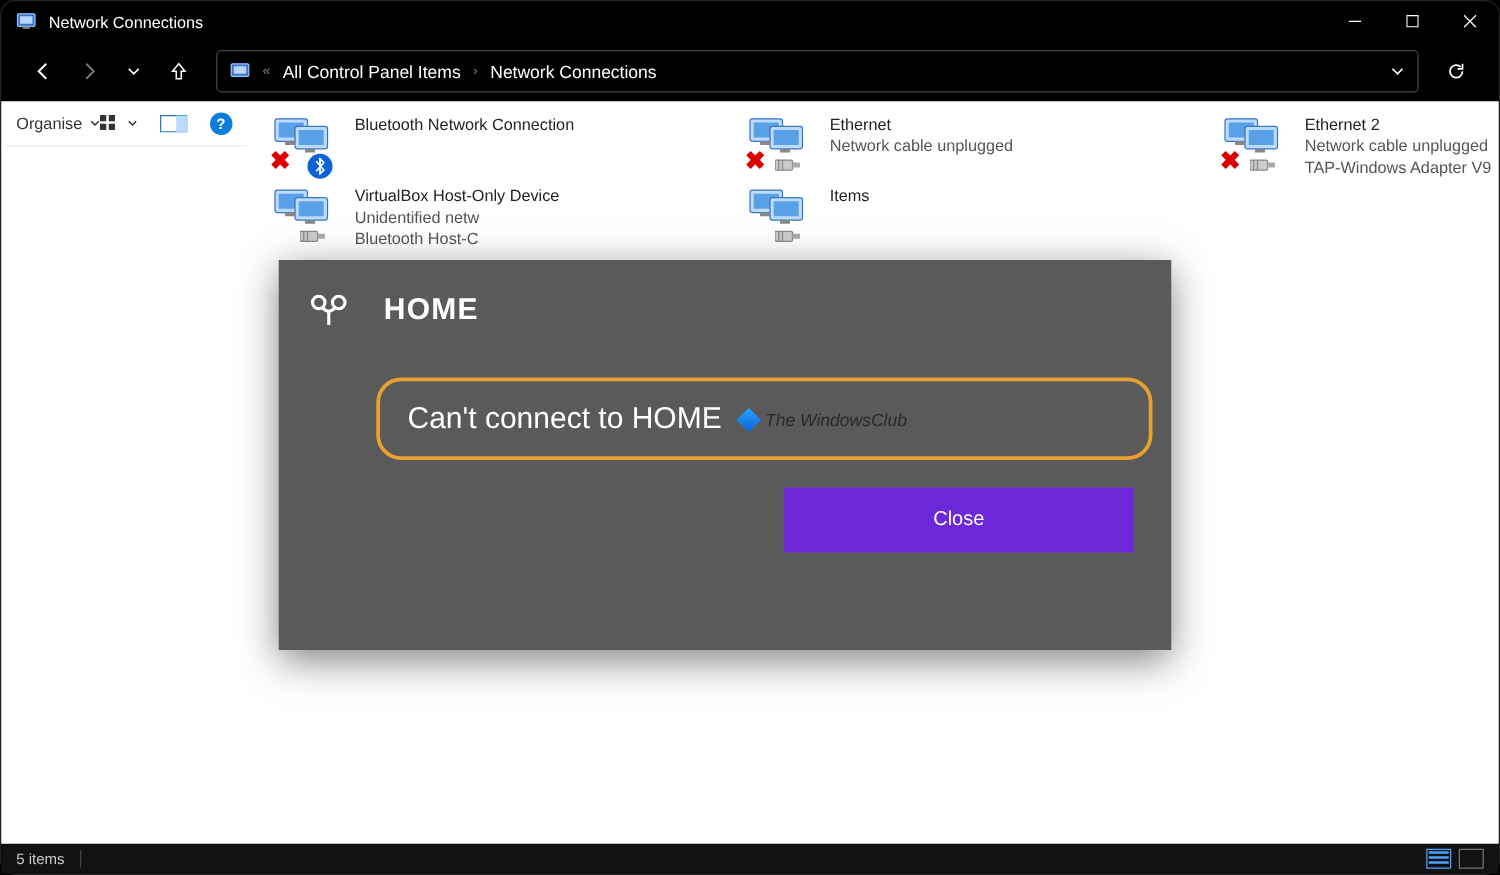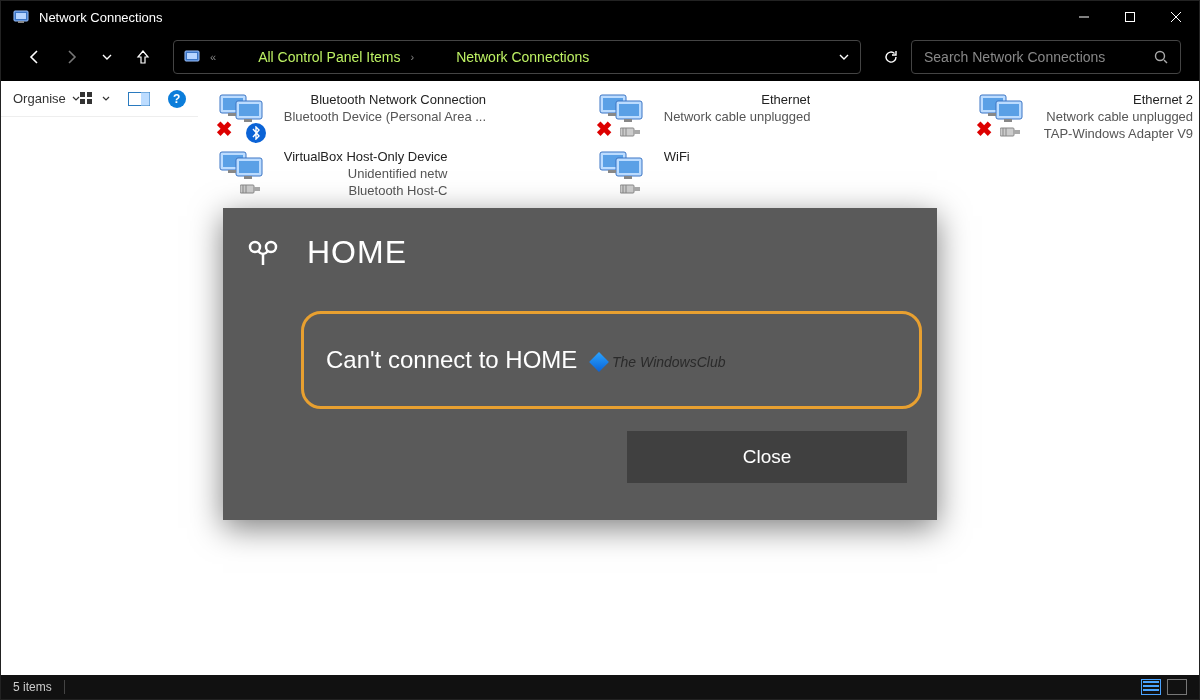--- a/index.html
+++ b/index.html
@@ -1,33 +1,33 @@
 <!DOCTYPE html>
 <html><head>
 <meta charset="utf-8">
 <style>
 * { margin: 0; padding: 0; box-sizing: border-box; font-family: "Segoe UI", Arial, sans-serif; }
 body { background: #000; width: 1200px; height: 700px; overflow: hidden; user-select: none; }
 
-.window { width: 1200px; height: 700px; background: #000; display: flex; flex-direction: column; border: 1px solid #222; border-radius: 0; }
+.window { width: 1200px; height: 700px; background: #000; display: flex; flex-direction: column; border: 1px solid #222; border-radius: 12px; }
 
 
 .titlebar { height: 32px; display: flex; align-items: center; color: #fff; padding: 0 0 0 12px; }
 .titlebar .icon { width: 16px; height: 16px; margin-right: 10px; display: inline-flex; align-items: center; justify-content: center; }
 .titlebar .title { flex: 1; font-size: 13px; }
 .titlebar .controls { display: flex; }
 .titlebar .controls div { width: 46px; height: 32px; display: flex; align-items: center; justify-content: center; color: #fff; }
 .titlebar .controls svg { width: 10px; height: 10px; }
 
 
 .navbar { height: 48px; display: flex; align-items: center; color: #fff; padding: 0 18px; gap: 4px; }
 .navbtn { width: 32px; height: 32px; display: flex; align-items: center; justify-content: center; color: #aaa; }
 .navbtn.active { color: #fff; }
 .addrbox { flex: 1; display: flex; align-items: center; border: 1px solid #444; border-radius: 4px; height: 34px; padding: 0 10px; gap: 10px; margin: 0 10px; }
-.addrbox .crumb { font-size: 14px; color: #bef264; margin-left: 32px; }
+.addrbox .crumb { font-size: 14px; color: #ffffff; }
 .addrbox .ch { color: #888; font-size: 11px; }
 .addrbox .spacer { flex: 1; }
 .refresh { width: 32px; height: 32px; display:flex; align-items:center; justify-content:center; color:#fff; }
 .searchbox { width: 270px; border: 1px solid #444; border-radius: 4px; height: 34px; display: flex; align-items: center; padding: 0 12px; gap: 10px; color: #888; font-size: 14px; }
 .searchbox .ph { flex: 1; }
 
 
 .content { flex: 1; background: #fff; position: relative; display: flex; flex-direction: row; }
 .toolbar { height: 36px; display: flex; align-items: center; padding: 0 12px; border-bottom: 1px solid #eee; }
 .toolbar .organise { font-size: 13px; color: #333; display: flex; align-items: center; gap: 6px; }
@@ -35,46 +35,46 @@
 .toolbar .viewbtn { display:flex; align-items:center; gap:4px; }
 .help { width: 18px; height: 18px; border-radius: 50%; background: #0b7dda; color: #fff; display: flex; align-items: center; justify-content: center; font-size: 12px; font-weight: bold; }
 
 .items { padding: 10px 20px; display: grid; grid-template-columns: repeat(3, 350px); gap: 6px 30px; align-content: start; }
 .item { display: flex; gap: 10px; }
 .item .ic { width: 56px; height: 48px; flex-shrink: 0; position: relative; }
 .monitors { position: absolute; left: 0; top: 0; }
 .redx { position: absolute; left: -2px; bottom: -2px; color: #d00; font-weight: bold; font-size: 20px; }
 .bt { position:absolute; left: 28px; bottom: -4px; width:20px; height:20px; border-radius:50%; background:#0b63d6; display:flex; align-items:center; justify-content:center; }
 .plug { position:absolute; left: 22px; bottom: 0px; }
-.item .txt { font-size: 13px; line-height: 17px; color: #222; overflow: hidden; text-align: right; }
+.item .txt { font-size: 13px; line-height: 17px; color: #222; overflow: hidden; }
 .item .name { font-weight: 400; white-space: nowrap; overflow: hidden; text-overflow: ellipsis; }
 .item .status { color: #555; }
 .item .dev { color: #555; white-space: nowrap; overflow: hidden; text-overflow: ellipsis; }
 
 
 .statusbar { height: 24px; background: #111; color: #ccc; font-size: 12px; display: flex; align-items: center; padding: 0 12px; gap: 12px; }
 .statusbar .divider { width:1px; height:14px; background:#444; }
 .statusbar .right { margin-left:auto; display:flex; gap:6px; }
 .sbicon { width:20px; height:16px; border:1px solid #777; display:flex; flex-direction:column; }
 .sbicon.a { border-color:#4aa3ff; }
 .sbicon .bar { height:2px; background:#777; margin:1px; }
 .sbicon.a .bar { background:#4aa3ff; }
 
 
 .modal { position: absolute; left: 222px; top: 127px; width: 714px; height: 312px; background: #5a5a5a; box-shadow: 0 8px 30px rgba(0,0,0,.5); color: #fff; }
 .modal .mhead { display: flex; align-items: center; gap: 24px; padding: 26px 20px 10px 20px; }
 .modal .micon { width: 40px; height: 28px; }
-.modal .mtitle { font-size: 32px; font-weight: 400; letter-spacing: 1px; }
-.modal .mbody { margin: 30px 15px 0 78px; border: 3px solid #e8a030; border-radius: 20px; padding: 32px 22px; }
+.modal .mtitle { font-size: 24px; font-weight: 700; letter-spacing: 1px; }
+.modal .mbody { margin: 30px 15px 0 78px; border: 3px solid #e8a030; border-radius: 20px; padding: 16px 22px; }
 .modal .line1 { font-size: 24px; font-weight: 300; color: #fff; }
 .modal .line2 { font-size: 24px; font-weight: 300; color: #f5f500; margin-top: 4px; }
 .modal .mbody .wm { display:inline-flex; align-items:center; gap:6px; font-size:14px; font-family: Georgia, serif; font-style: italic; color:#2a2a2a; vertical-align: middle; margin-left: 8px; }
 .modal .mbody .wm .sq { width:14px; height:14px; background:linear-gradient(135deg,#2aa3ff 0%, #0b63d6 100%); transform: rotate(45deg); }
 .modal .mactions { display:flex; justify-content:flex-end; padding: 22px 30px; }
-.modal .closebtn { width: 280px; height: 52px; background: #404040; color:#fff; display:flex; align-items:center; justify-content:center; font-size: 19px; font-weight: 300; }
+.modal .closebtn { width: 280px; height: 52px; background: #6d28d9; color:#fff; display:flex; align-items:center; justify-content:center; font-size: 16px; font-weight: 300; }
 
 svg { display:block; }
 </style>
 </head>
 <body>
 
 <div class="window">
 
   <div class="titlebar">
     <span class="icon">
@@ -145,29 +145,20 @@
           </svg>
         </span>
     </div>
     <div class="refresh">
         <svg width="16" height="16" viewBox="0 0 16 16">
           <path d="M13 8a5 5 0 1 1-1.5-3.5" fill="none" stroke="#fff" stroke-width="1.4"></path>
           <path d="M13 2v4h-4" fill="none" stroke="#fff" stroke-width="1.4"></path>
         </svg>
       </div>
 
-    <div class="searchbox">
-      <span class="ph">Search Network Connections</span>
-      <span>
-          <svg width="14" height="14" viewBox="0 0 14 14">
-            <circle cx="6" cy="6" r="4.5" fill="none" stroke="#aaa" stroke-width="1.4"></circle>
-            <line x1="10" y1="10" x2="13" y2="13" stroke="#aaa" stroke-width="1.4"></line>
-          </svg>
-        </span>
-    </div>
   </div>
 
   <div class="content">
     <div class="toolbar">
       <div class="organise">
         <span>Organise</span>
         <svg width="8" height="8" viewBox="0 0 8 8">
             <path d="M1 2 L4 5 L7 2" fill="none" stroke="#333" stroke-width="1.2"></path>
           </svg>
       </div>
@@ -206,21 +197,20 @@
             </svg>
             <span class="redx">✖</span>
             <span class="bt">
               <svg width="10" height="14" viewBox="0 0 10 14">
                 <path d="M2 3 L8 10 L5 13 L5 1 L8 4 L2 11" fill="none" stroke="#fff" stroke-width="1.4"></path>
               </svg>
             </span>
           </div>
           <div class="txt">
             <div class="name">Bluetooth Network Connection</div>
-            <div class="dev">Bluetooth Device (Personal Area ...</div>
           </div>
         </div>
         <div class="item">
           <div class="ic">
             <svg class="monitors" width="50" height="38" viewBox="0 0 50 38">
               <rect x="2" y="4" width="26" height="18" rx="2" fill="#bcdcff" stroke="#3a74c4"></rect>
               <rect x="5" y="7" width="20" height="12" fill="#5aa0e6"></rect>
               <rect x="18" y="10" width="26" height="18" rx="2" fill="#bcdcff" stroke="#3a74c4"></rect>
               <rect x="21" y="13" width="20" height="12" fill="#5aa0e6"></rect>
               <rect x="10" y="22" width="8" height="3" fill="#888"></rect>
@@ -305,21 +295,21 @@
             <span class="plug">
               <svg width="22" height="14" viewBox="0 0 22 14">
                 <rect x="0" y="3" width="14" height="8" rx="1" fill="#ccc" stroke="#888"></rect>
                 <rect x="14" y="5" width="6" height="4" fill="#aaa"></rect>
                 <line x1="3" y1="3" x2="3" y2="11" stroke="#888"></line>
                 <line x1="6" y1="3" x2="6" y2="11" stroke="#888"></line>
               </svg>
             </span>
           </div>
           <div class="txt">
-            <div class="name">WiFi</div>
+            <div class="name">Items</div>
             <div class="status"></div>
             <div class="dev"></div>
           </div>
         </div>
       </div>
 
     <div class="modal">
       <div class="mhead">
         <span class="micon">
           <svg width="40" height="28" viewBox="0 0 40 28">

